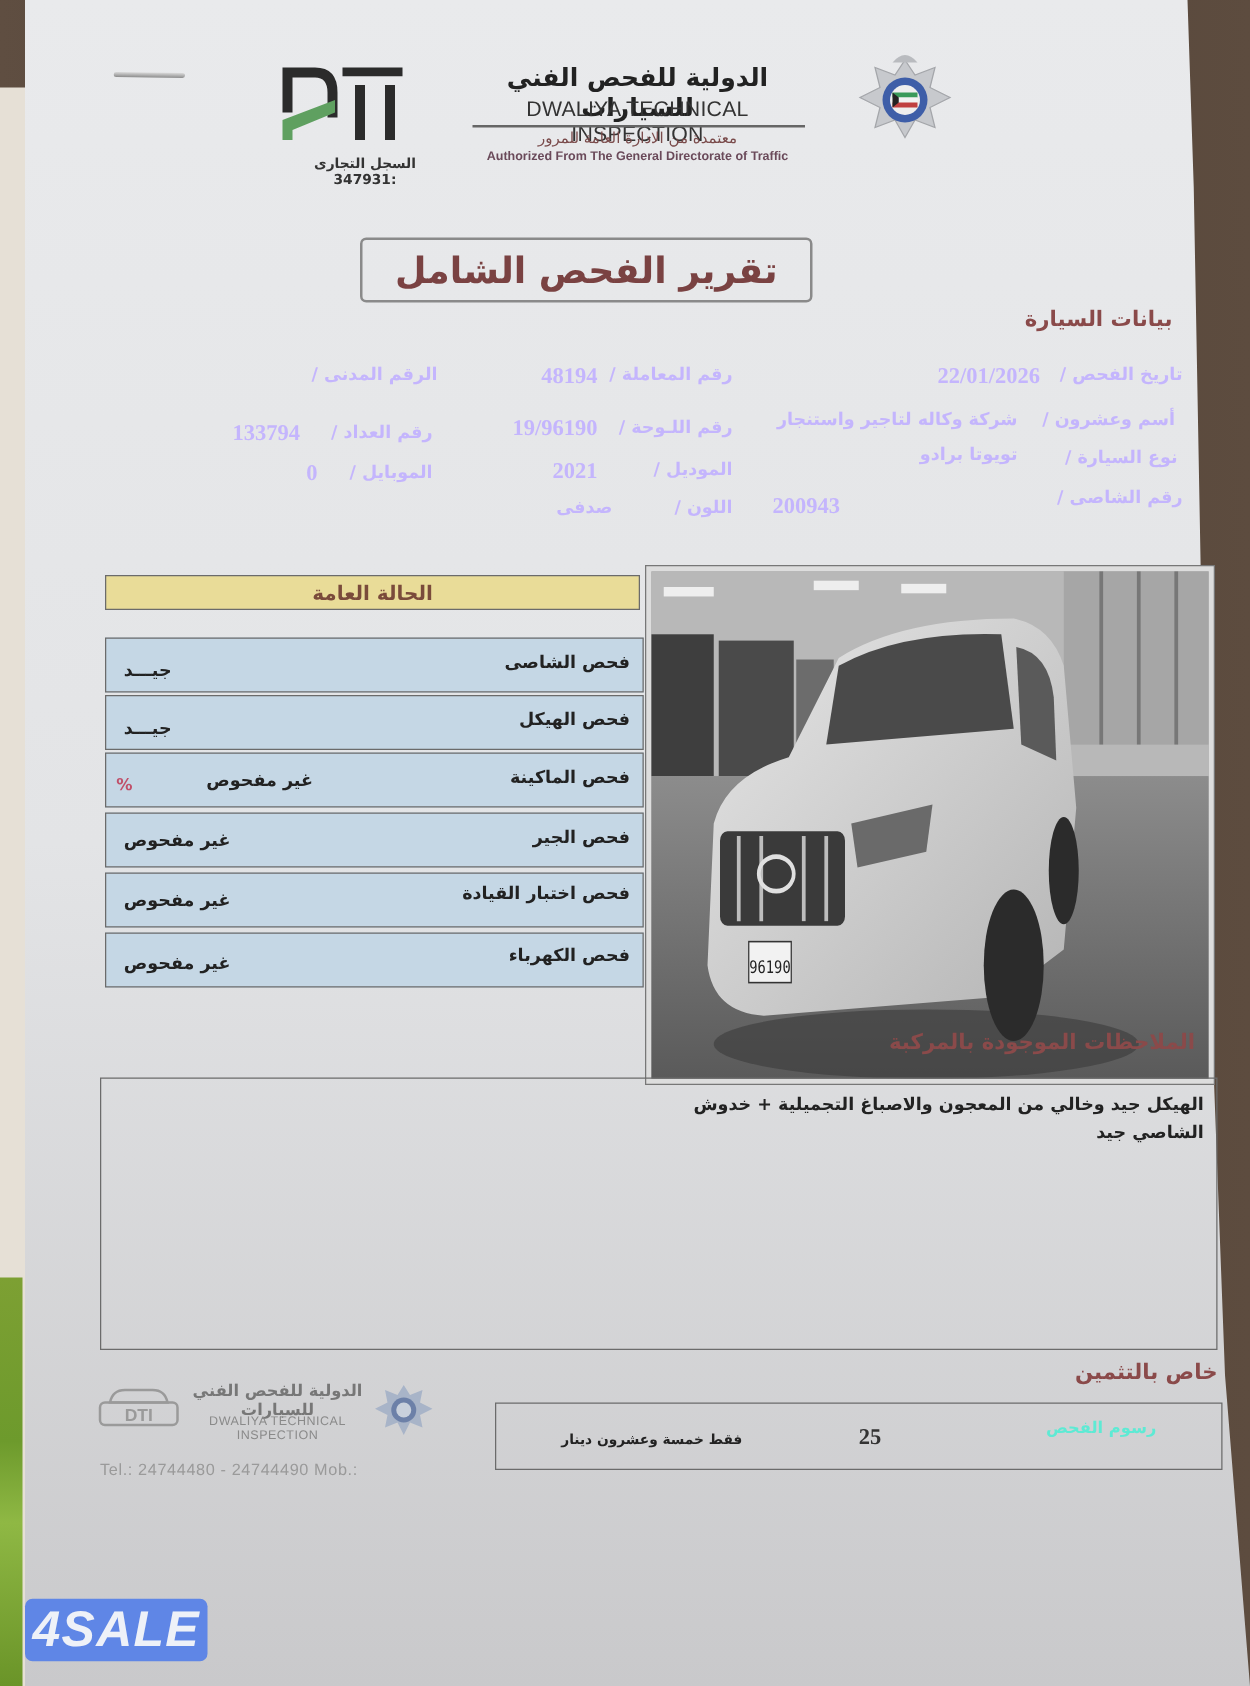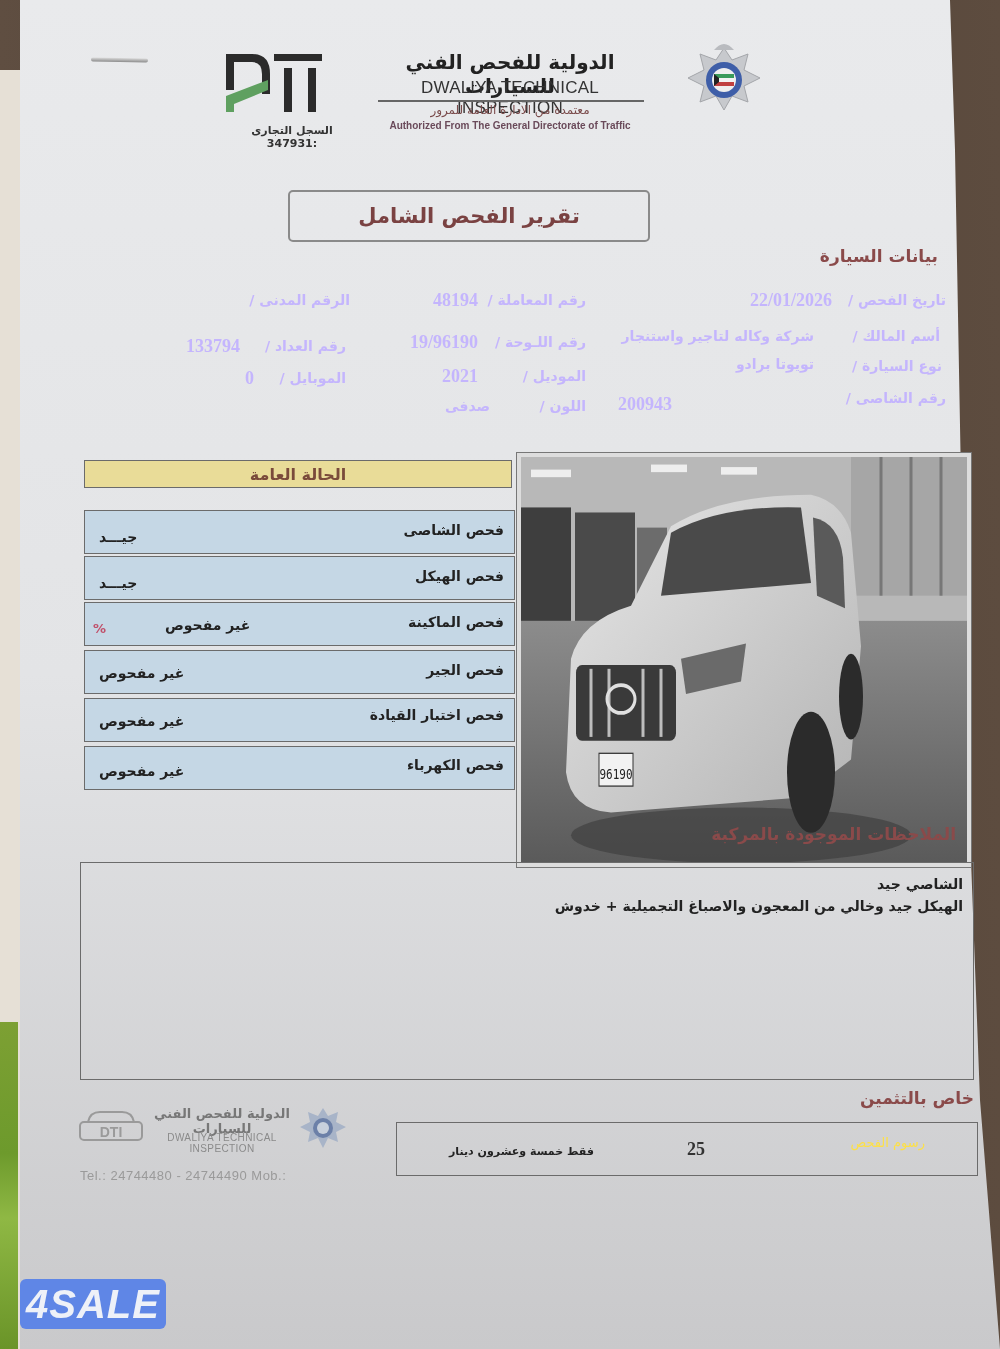--- a/index.html
+++ b/index.html
@@ -57,21 +57,21 @@
   .brand-auth-en {
     position: absolute; left: 380px; top: 120px; width: 260px; text-align: center;
     font-family: "Liberation Sans", sans-serif; font-size: 10px; font-weight: bold; color: #6a4a5a;
   }
   .police-badge { position: absolute; left: 686px; top: 38px; width: 76px; height: 80px; }
   
   .title-box {
     position: absolute; left: 288px; top: 190px; width: 362px; height: 52px;
     border: 2px solid #8a8a8a; border-radius: 5px;
     display: flex; align-items: center; justify-content: center;
-    font-size: 21px; font-weight: bold; color: #7a4242; direction: rtl;
+    font-size: 29px; font-weight: bold; color: #7a4242; direction: rtl;
   }
   .sec-title {
     position: absolute; direction: rtl; text-align: right;
     font-size: 17px; font-weight: bold; color: #8a4a4a;
   }
   
   .info {
     position: absolute; direction: rtl; font-family: "DejaVu Sans", sans-serif;
     font-size: 14px; font-weight: bold; color: #c4b5fd; white-space: nowrap;
   }
@@ -109,21 +109,21 @@
   .notes-box {
     position: absolute; left: 80px; top: 862px; width: 894px; height: 218px;
     border: 1.5px solid #6b6b6b; direction: rtl; padding: 10px 10px;
   }
   .notes-box .line { font-size: 14px; font-weight: bold; color: #222; line-height: 22px; text-align: right; }
   
   .fee-box {
     position: absolute; left: 396px; top: 1122px; width: 582px; height: 54px;
     border: 1.5px solid #6b6b6b; direction: rtl;
   }
-  .fee-label { position: absolute; right: 52px; top: 12px; font-size: 13px; font-weight: normal; color: #fde047; }
+  .fee-label { position: absolute; right: 52px; top: 12px; font-size: 13px; font-weight: bold; color: #5eead4; }
   .fee-amount { position: absolute; left: 290px; top: 16px; font-family: "Liberation Serif", serif; font-size: 18px; font-weight: bold; color: #333; }
   .fee-words { position: absolute; left: 52px; top: 22px; font-size: 11px; font-weight: bold; color: #222; }
   
   .footer-logo { position: absolute; left: 78px; top: 1108px; width: 66px; height: 40px; }
   .footer-ar { position: absolute; left: 142px; top: 1106px; width: 160px; text-align: center; font-size: 13px; color: #777; direction: rtl; font-weight: bold; }
   .footer-en { position: absolute; left: 142px; top: 1132px; width: 160px; text-align: center; font-family: "Liberation Sans", sans-serif; font-size: 10px; color: #8a8a8a; letter-spacing: 0.4px; }
   .footer-badge { position: absolute; left: 300px; top: 1102px; width: 46px; height: 50px; }
   .footer-phone { position: absolute; left: 80px; top: 1168px; font-family: "Liberation Sans", sans-serif; font-size: 13px; color: #9a9a9a; letter-spacing: 0.5px; }
   
   .wm {
@@ -171,21 +171,21 @@
 <div class="title-box">تقرير الفحص الشامل</div>
 
 <div class="sec-title" style="right:62px; top:246px;">بيانات السيارة</div>
 
 <div class="info" style="right:54px; top:292px;">تاريخ الفحص /</div>
 <div class="info" style="right:168px; top:290px;"><span class="val">22/01/2026</span></div>
 <div class="info" style="right:414px; top:292px;">رقم المعاملة /</div>
 <div class="info" style="right:522px; top:290px;"><span class="val">48194</span></div>
 <div class="info" style="right:650px; top:292px;">الرقم المدنى /</div>
 
-<div class="info" style="right:60px; top:328px;">أسم المالك /</div>
+<div class="info" style="right:60px; top:328px;">أسم وعشرون /</div>
 <div class="info" style="right:186px; top:328px;text-align:right;">شركة وكاله لتاجير واستنجار</div>
 <div class="info" style="right:414px; top:334px;">رقم اللـوحة /</div>
 <div class="info" style="right:522px; top:332px;"><span class="val">19/96190</span></div>
 <div class="info" style="right:654px; top:338px;">رقم العداد /</div>
 <div class="info" style="right:760px; top:336px;"><span class="val">133794</span></div>
 
 <div class="info" style="right:58px; top:358px;">نوع السيارة /</div>
 <div class="info" style="right:186px; top:356px;">تويوتا برادو</div>
 <div class="info" style="right:414px; top:368px;">الموديل /</div>
 <div class="info" style="right:522px; top:366px;"><span class="val">2021</span></div>
@@ -266,22 +266,22 @@
     <path d="M160 160 L225 148 L220 178 L165 188 Z" fill="#6a6a6a"></path>
     <rect x="78" y="235" width="34" height="26" fill="#f2f2f2" stroke="#333" stroke-width="1"></rect>
     <text x="95" y="255" font-size="11" text-anchor="middle" fill="#222" font-family="DejaVu Sans Mono, monospace">96190</text>
     <ellipse cx="290" cy="250" rx="24" ry="48" fill="#2b2b2b"></ellipse>
     <ellipse cx="330" cy="190" rx="12" ry="34" fill="#2b2b2b"></ellipse>
   </svg>
 </div>
 
 <div class="sec-title" style="right:44px; top:824px;">الملاحظات الموجودة بالمركبة</div>
 <div class="notes-box">
+  <div class="line">الهيكل جيد وخالي من المعجون والاصباغ التجميلية + خدوش</div>
   <div class="line">الشاصي جيد</div>
-  <div class="line">الهيكل جيد وخالي من المعجون والاصباغ التجميلية + خدوش</div>
 </div>
 
 <div class="sec-title" style="right:26px; top:1088px;">خاص بالتثمين</div>
 <div class="fee-box">
   <span class="fee-label">رسوم الفحص</span>
   <span class="fee-amount">25</span>
   <span class="fee-words">فقط خمسة وعشرون دينار</span>
 </div>
 
 <svg class="footer-logo" viewBox="0 0 66 40">

